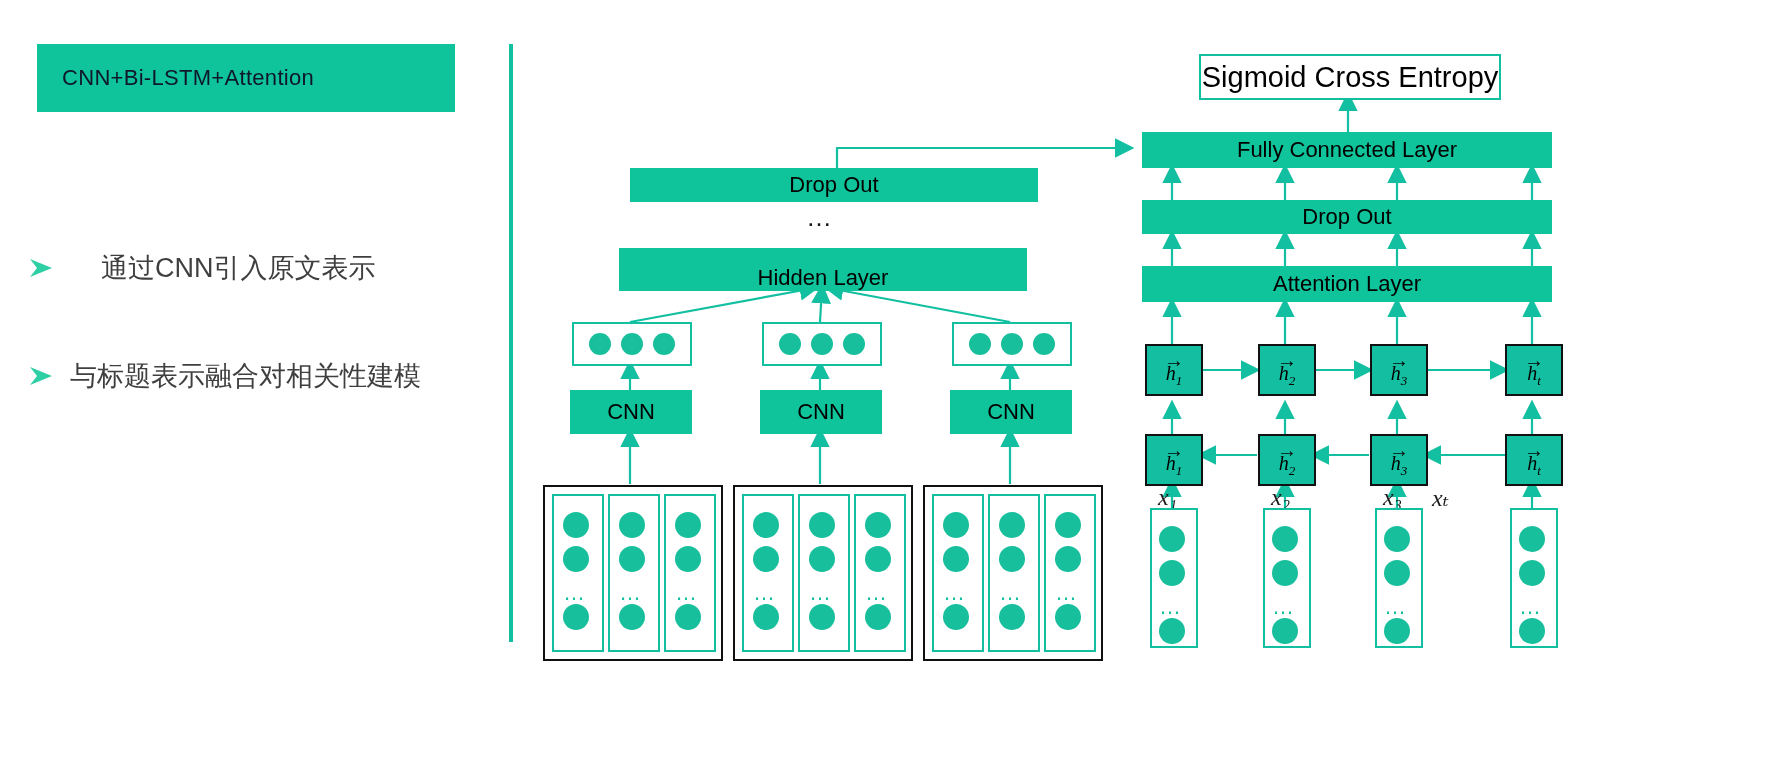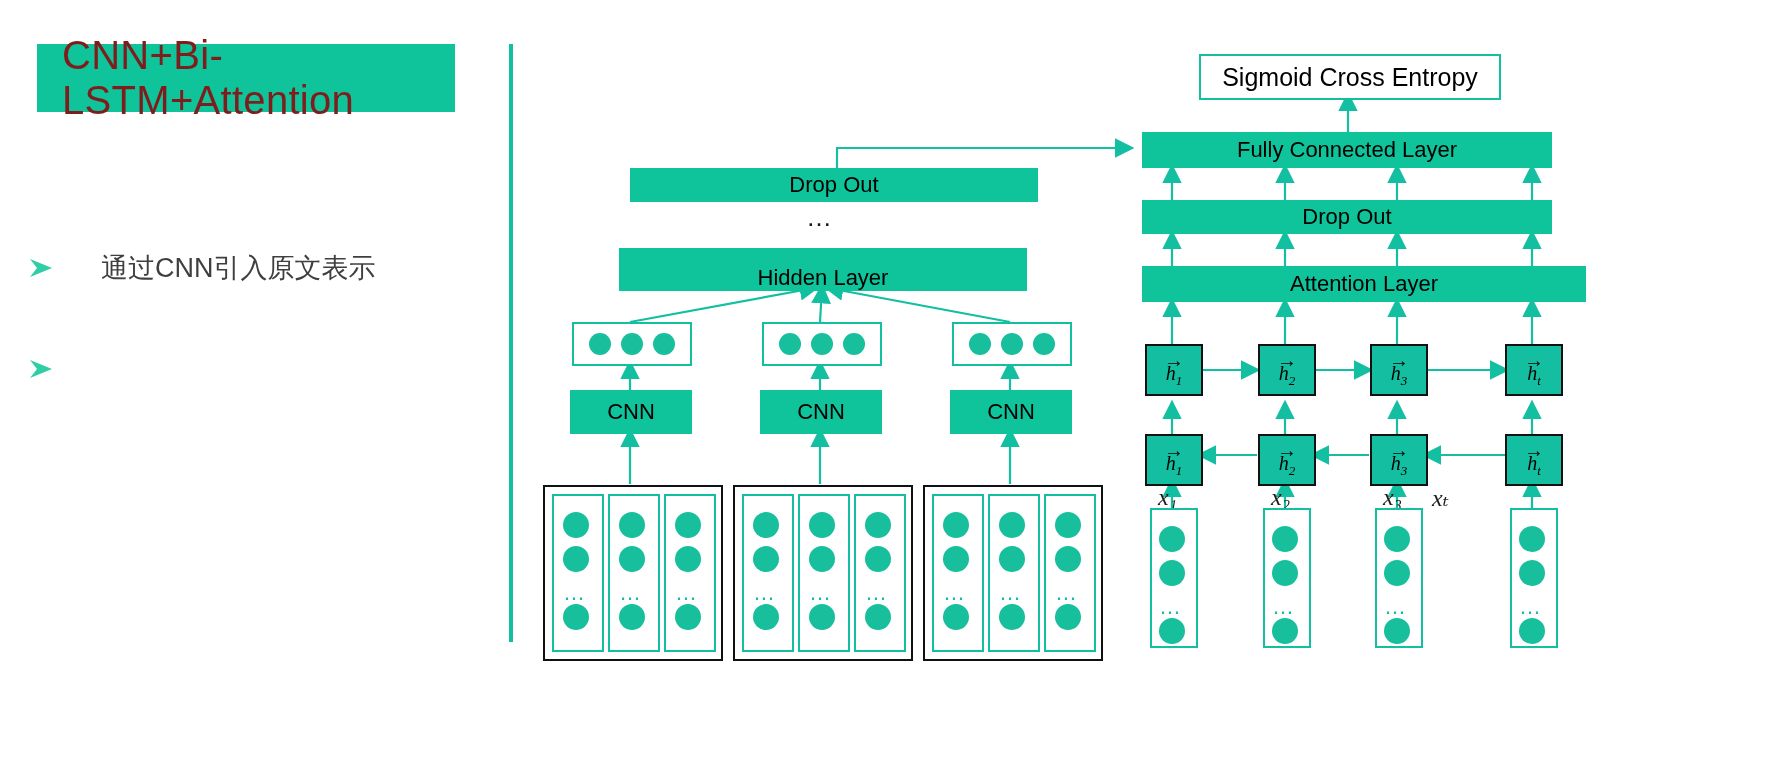--- a/index.html
+++ b/index.html
@@ -2,33 +2,33 @@
 <html><head>
 <meta charset="utf-8">
 <style>
   html,body{margin:0;padding:0;background:#ffffff;}
   body{width:1766px;height:768px;position:relative;overflow:hidden;
        font-family:"Liberation Sans","DejaVu Sans",sans-serif;}
 
   
   #title-banner{position:absolute;left:37px;top:44px;width:418px;height:68px;
       background:#0fc39b;display:flex;align-items:center;}
-  #title-banner span{color:#7f1d1d;font-size:40px;padding-left:25px;letter-spacing:.3px;}
+  #title-banner span{color:#0f172a;font-size:22px;padding-left:25px;letter-spacing:.3px;}
 
   .bullet{position:absolute;display:flex;align-items:center;gap:16px;}
   .bullet .arrow{width:26px;height:22px;flex:none;}
   .bullet .btext{font-size:27px;color:#3f3f3f;white-space:nowrap;}
 
   #divider{position:absolute;left:509px;top:44px;width:4px;height:598px;background:#12bfa0;}
 
   
   .fill{position:absolute;background:#0fc39b;display:flex;align-items:center;justify-content:center;
         color:#000;font-size:22px;white-space:nowrap;}
   .outline{position:absolute;background:#ffffff;border:2px solid #12bfa0;
-        display:flex;align-items:center;justify-content:center;color:#000;font-size:25px;white-space:nowrap;}
+        display:flex;align-items:center;justify-content:center;color:#000;font-size:29px;white-space:nowrap;}
   .cellbox{position:absolute;background:#13bfa0;border:2px solid #111;
         display:flex;align-items:center;justify-content:center;}
   .dots{position:absolute;color:#1a1a1a;font-size:26px;letter-spacing:3px;line-height:1;}
   .vdots{position:absolute;color:#12bfa0;font-size:22px;letter-spacing:3px;line-height:1;}
   .mathlab{position:absolute;font-family:"Liberation Serif","DejaVu Serif",serif;
         font-style:italic;font-size:24px;color:#1a1a1a;white-space:nowrap;}
   .hlabel{display:flex;flex-direction:column;align-items:center;justify-content:center;
         font-family:"Liberation Serif","DejaVu Serif",serif;font-style:italic;
         font-size:20px;color:#000;line-height:.75;}
   .hlabel .bar{font-style:normal;font-size:20px;line-height:.6;}
@@ -48,20 +48,21 @@
   <svg class="arrow" viewBox="0 0 26 22">
     <path d="M2 2 L24 11 L2 20 L9 11 Z" fill="#2ecfa4"></path>
   </svg>
   <span class="btext">通过CNN引入原文表示</span>
 </div>
 
 <div class="bullet" style="left:28px;top:358px;">
   <svg class="arrow" viewBox="0 0 26 22">
     <path d="M2 2 L24 11 L2 20 L9 11 Z" fill="#2ecfa4"></path>
   </svg>
+  <span class="btext">与标题表示融合对相关性建模</span>
 </div>
 
 <div id="divider"></div>
 
 <svg class="lines">
   <defs>
     <marker id="ar" markerWidth="9" markerHeight="9" refX="7" refY="4.5" orient="auto">
       <path d="M0,0 L9,4.5 L0,9 z" fill="#12bfa0"></path>
     </marker>
   </defs>
@@ -164,21 +165,21 @@
 </div>
 
 <div class="fill" style="left:1142px;top:132px;width:410px;height:36px;">
   <span>Fully Connected Layer</span>
 </div>
 
 <div class="fill" style="left:1142px;top:200px;width:410px;height:34px;">
   <span>Drop Out</span>
 </div>
 
-<div class="fill" style="left:1142px;top:266px;width:444px;height:36px;">
+<div class="fill" style="left:1142px;top:266px;width:410px;height:36px;">
   <span>Attention Layer</span>
 </div>
 
 <div class="cellbox" style="left:1145px;top:344px;width:54px;height:48px;">
   <div class="hlabel">
     <span class="bar">→</span>
     <span><i>h</i><sub style="font-size:13px;">1</sub></span>
   </div>
 </div>
 <div class="cellbox" style="left:1258px;top:344px;width:54px;height:48px;">

